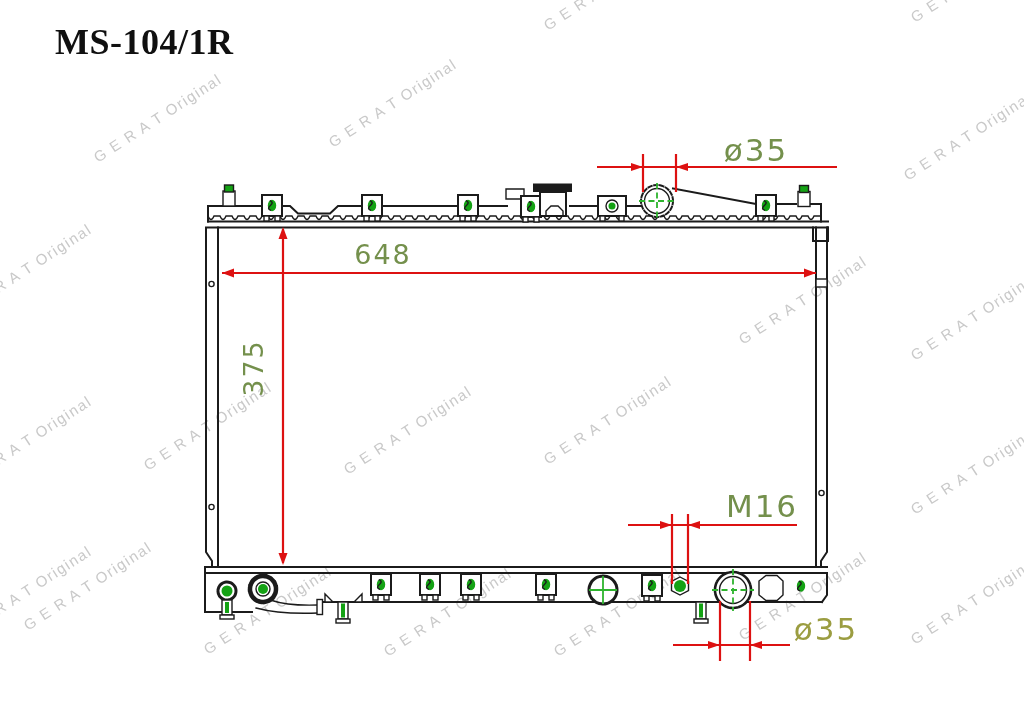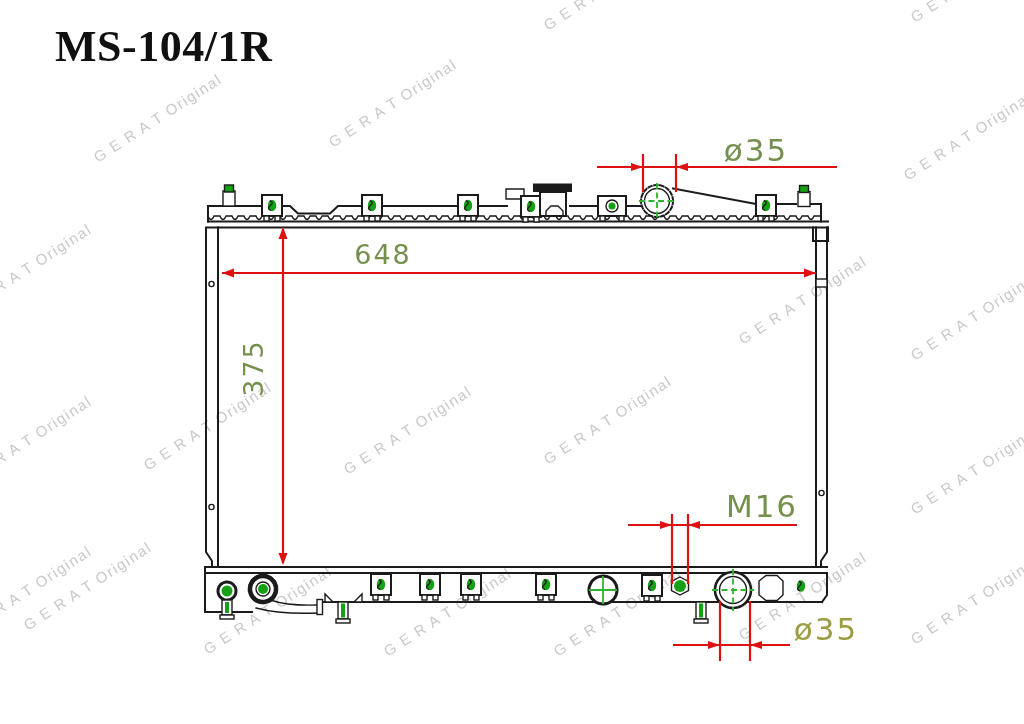--- a/index.html
+++ b/index.html
@@ -7,21 +7,21 @@
     --grn:#14a214; --grncross:#2eb42e; --ink:#1b1b1b; --wm:#c9c9c9;
   }
   html,body{margin:0;padding:0;background:#f2f2f2;}
   .stage{position:relative;width:1024px;height:724px;background:#ffffff;overflow:hidden;
          font-family:"Liberation Serif",serif;}
   .wm-layer{position:absolute;inset:0;z-index:1;}
   .wm{position:absolute;color:var(--wm);font-family:"Liberation Sans",sans-serif;
       font-size:15px;letter-spacing:1.5px;white-space:nowrap;
       transform:rotate(-33deg);transform-origin:left center;}
   header{position:absolute;left:55px;top:24px;z-index:3;color:#101010;}
-  .part-no{font-size:44px;font-weight:bold;letter-spacing:.5px;line-height:1.05;text-align:right;}
+  .part-no{font-size:36px;font-weight:bold;letter-spacing:.5px;line-height:1.05;text-align:right;}
   .core-size{font-size:27px;margin-top:3px;}
   svg{position:absolute;left:0;top:0;z-index:2;}
   .blk{stroke:var(--ink);stroke-width:2;fill:none;stroke-linecap:square;}
   .thin{stroke-width:1.4;}
   .wfill{fill:#ffffff;}
   .bfill{fill:var(--ink);stroke:none;}
   .grn{fill:var(--grn);stroke:none;}
   .teeth{stroke-dasharray:3.5 2.5;}
   .tooth4{stroke-dasharray:3 2;stroke-width:4.5;}
   .red{stroke:var(--red);stroke-width:2.2;fill:none;}

